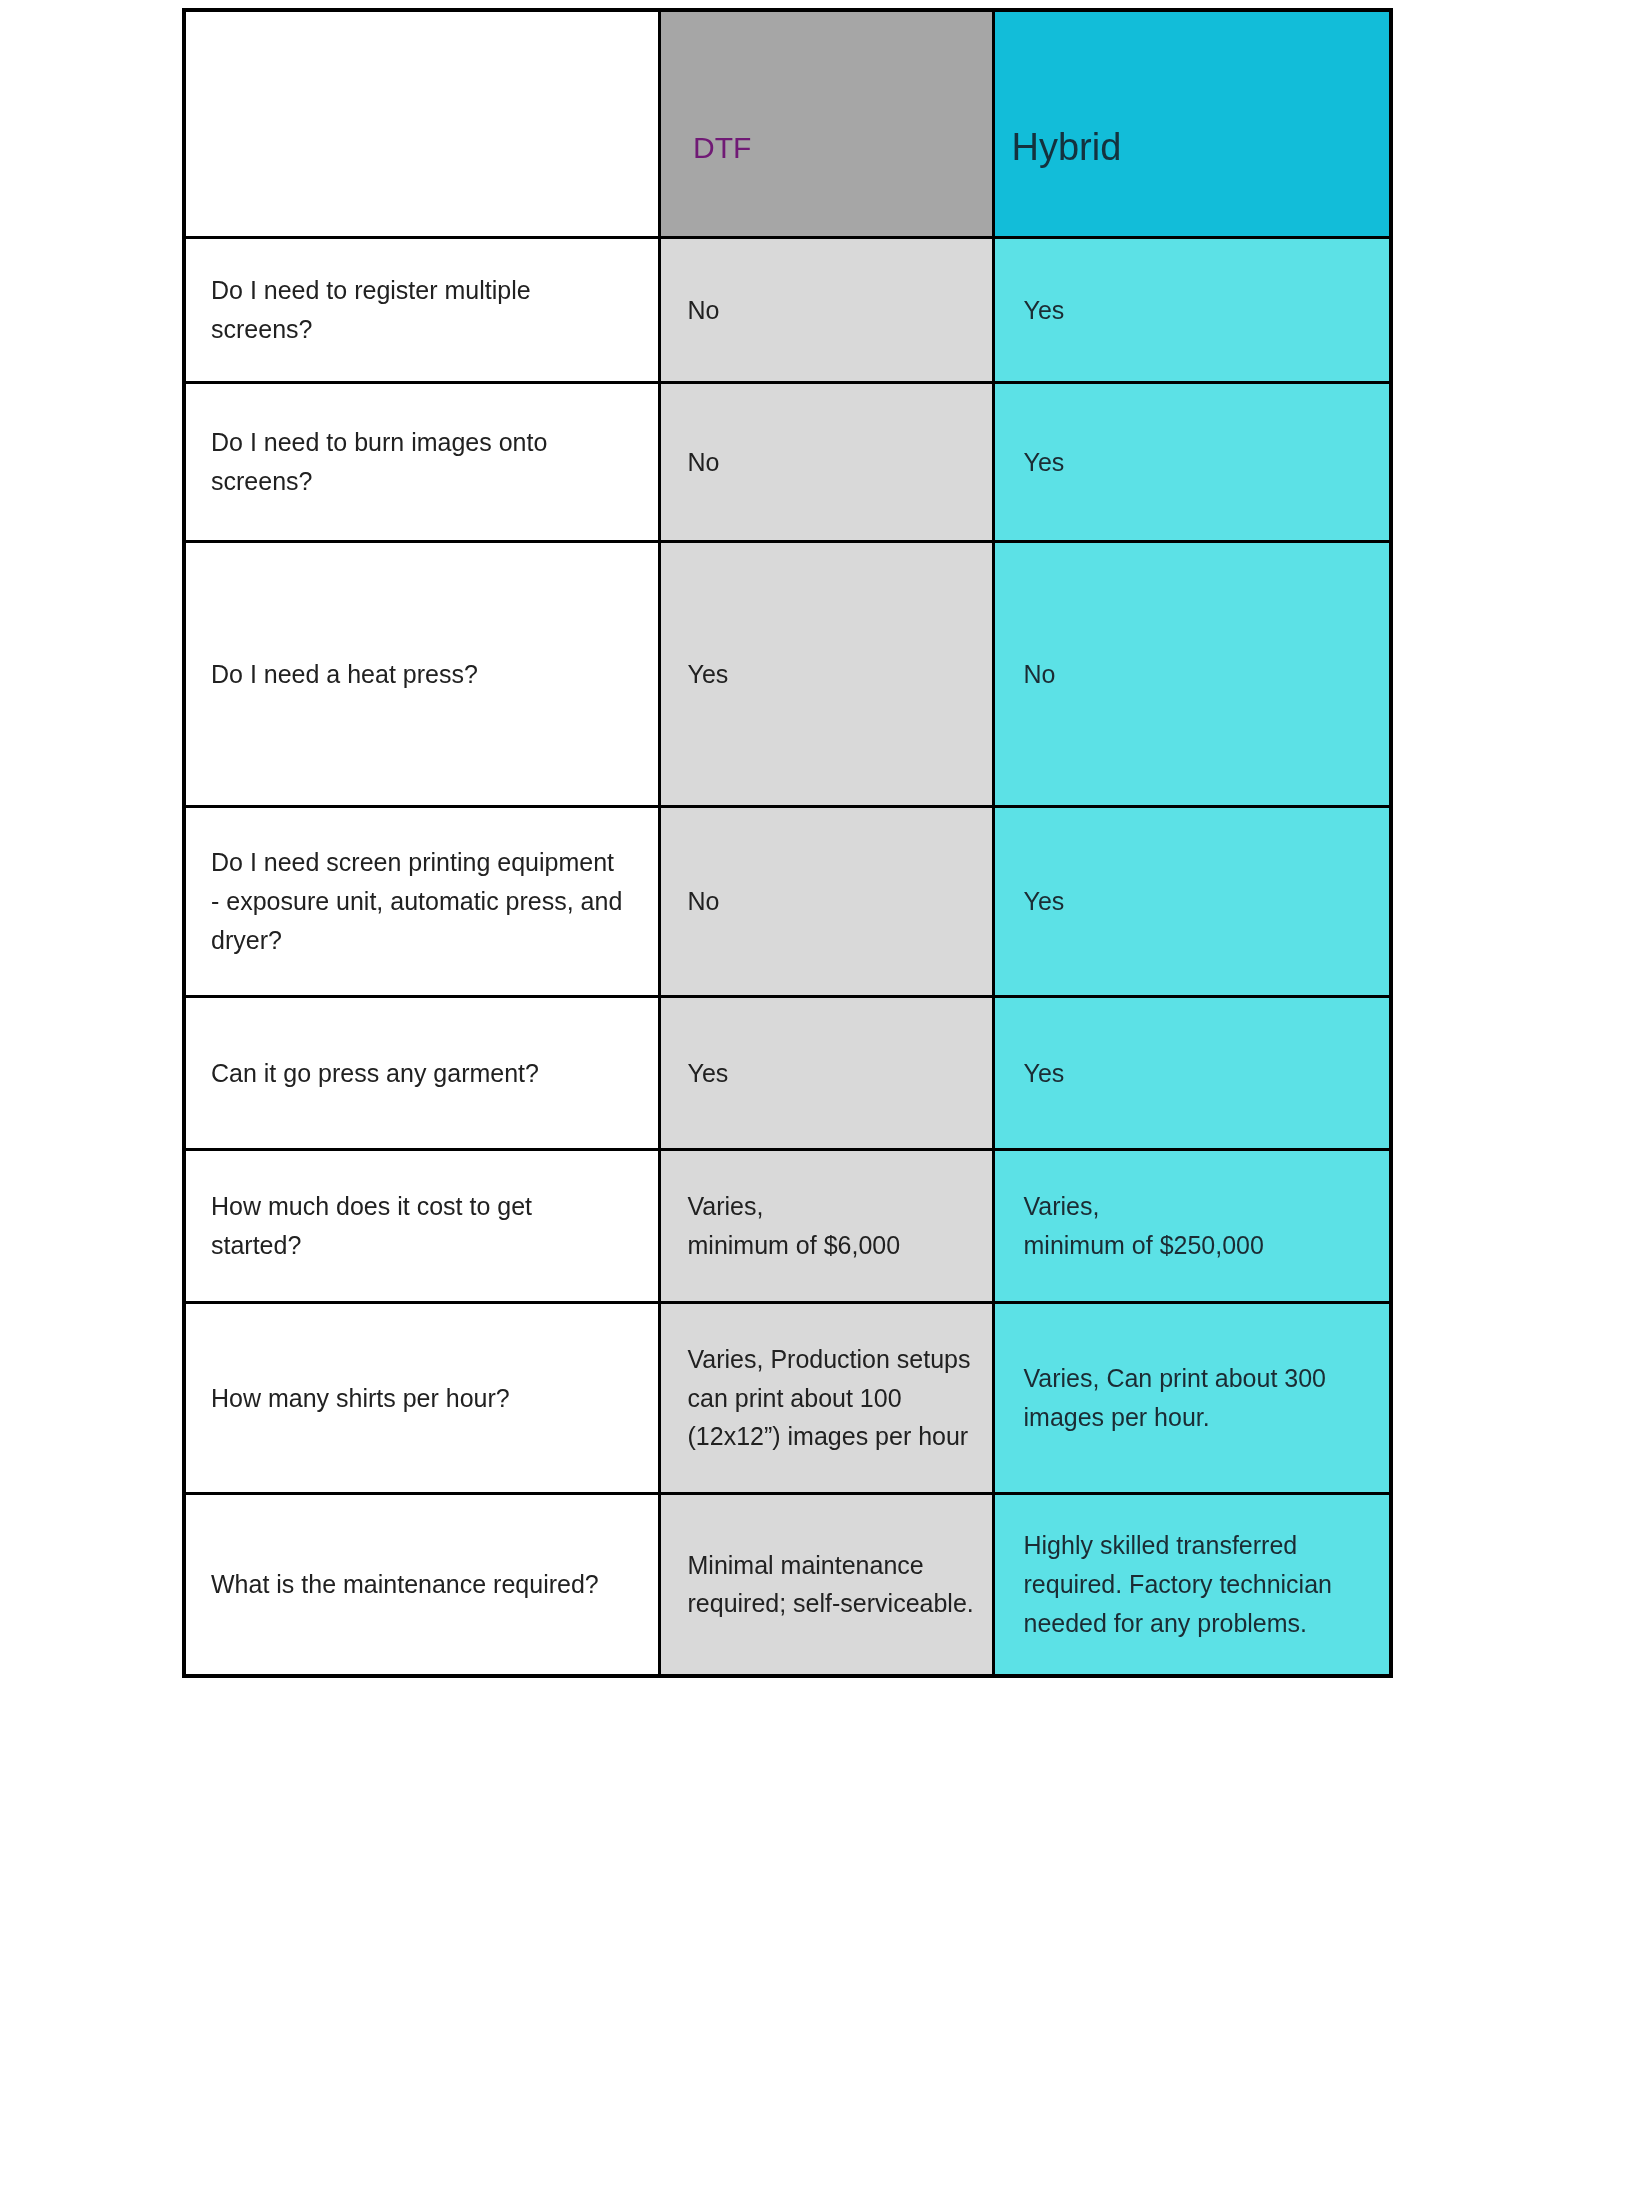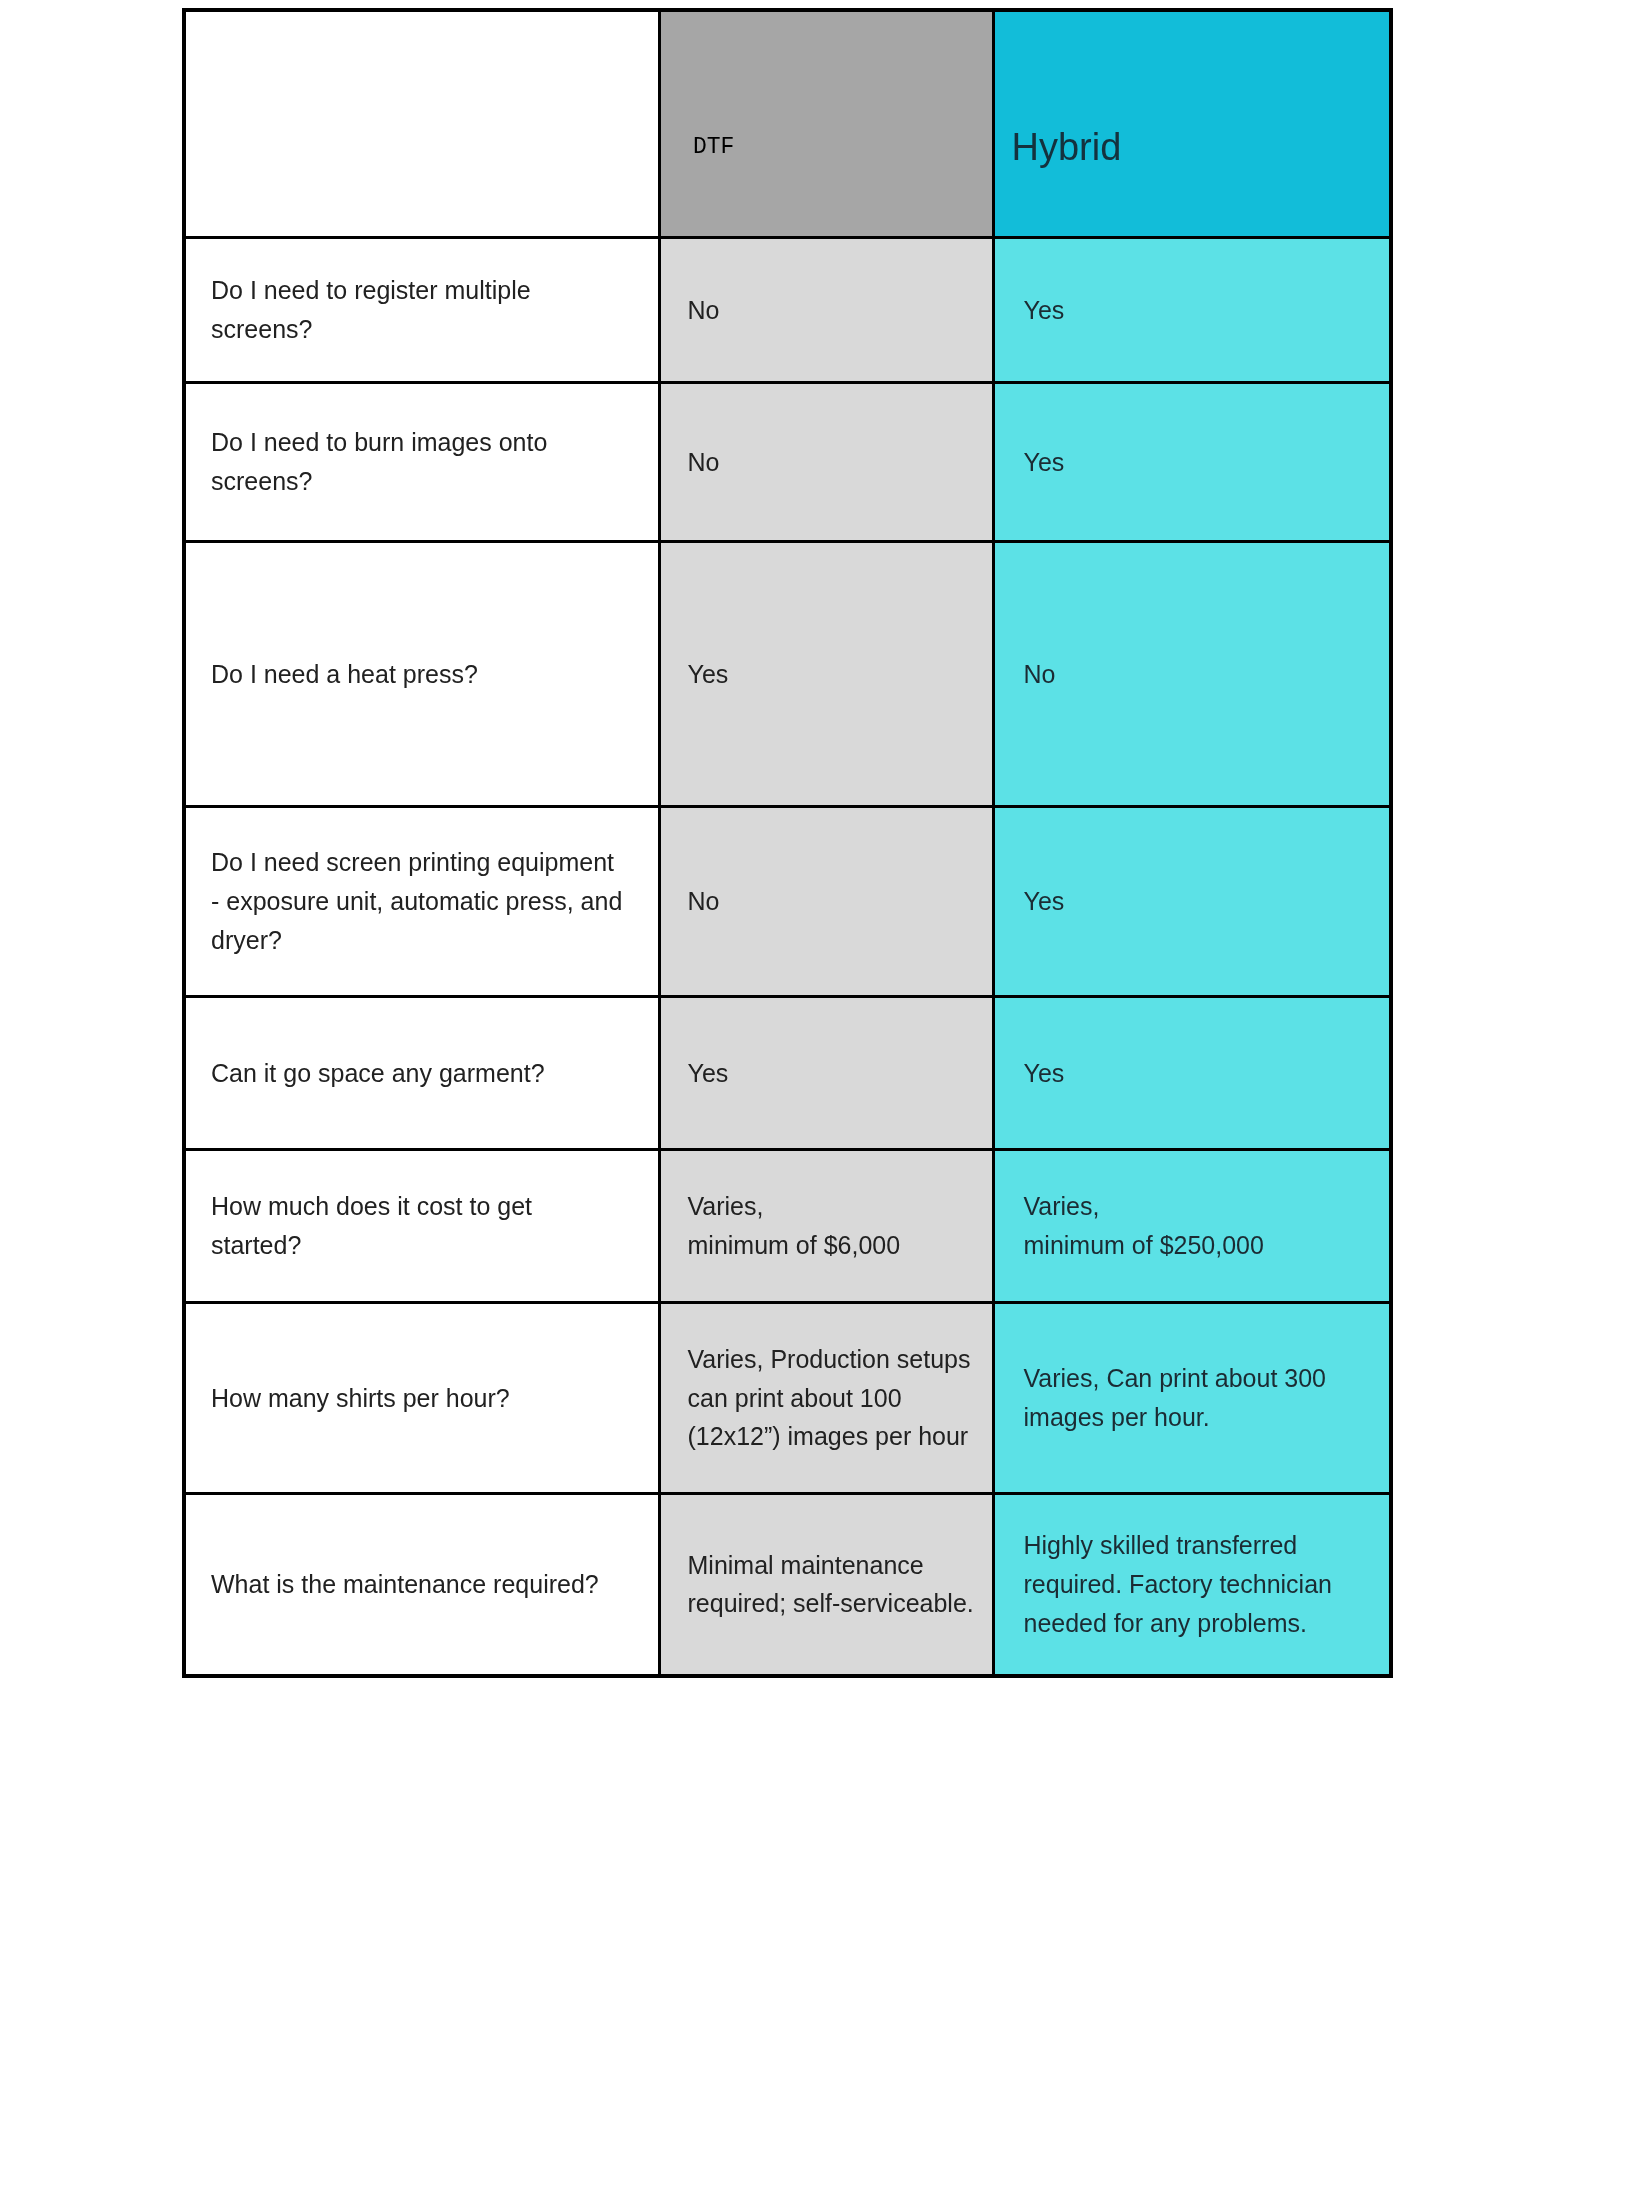--- a/index.html
+++ b/index.html
@@ -59,24 +59,23 @@
   td.hy {
     background: #5ce1e6;
     padding: 0 19px 0 29px;
     color: #1b2b33;
   }
   td.ans { white-space: pre-line; }
 
   td.h-blank { background: #ffffff; }
   td.dtf-h {
     background: #a6a6a6;
-    color: #000000;
-    font-size: 23px;
+    color: #701a75;
+    font-size: 30px;
     padding: 48px 13.4px 0 32.5px;
-    font-family: Liberation Mono, monospace;
   }
   td.hy-h {
     background: #12bdd9;
     color: #14323e;
     font-size: 38px;
     padding: 48px 19px 0 17px;
   }
 </style>
 </head>
 <body>
@@ -108,21 +107,21 @@
       <td class="q">Do I need a heat press?</td>
       <td class="dtf ans">Yes</td>
       <td class="hy ans">No</td>
     </tr>
     <tr>
       <td class="q">Do I need screen printing equipment - exposure unit, automatic press, and dryer?</td>
       <td class="dtf ans">No</td>
       <td class="hy ans">Yes</td>
     </tr>
     <tr>
-      <td class="q">Can it go space any garment?</td>
+      <td class="q">Can it go press any garment?</td>
       <td class="dtf ans">Yes</td>
       <td class="hy ans">Yes</td>
     </tr>
     <tr>
       <td class="q">How much does it cost to get started?</td>
       <td class="dtf ans">Varies,
 minimum of $6,000</td>
       <td class="hy ans">Varies,
 minimum of $250,000</td>
     </tr>

